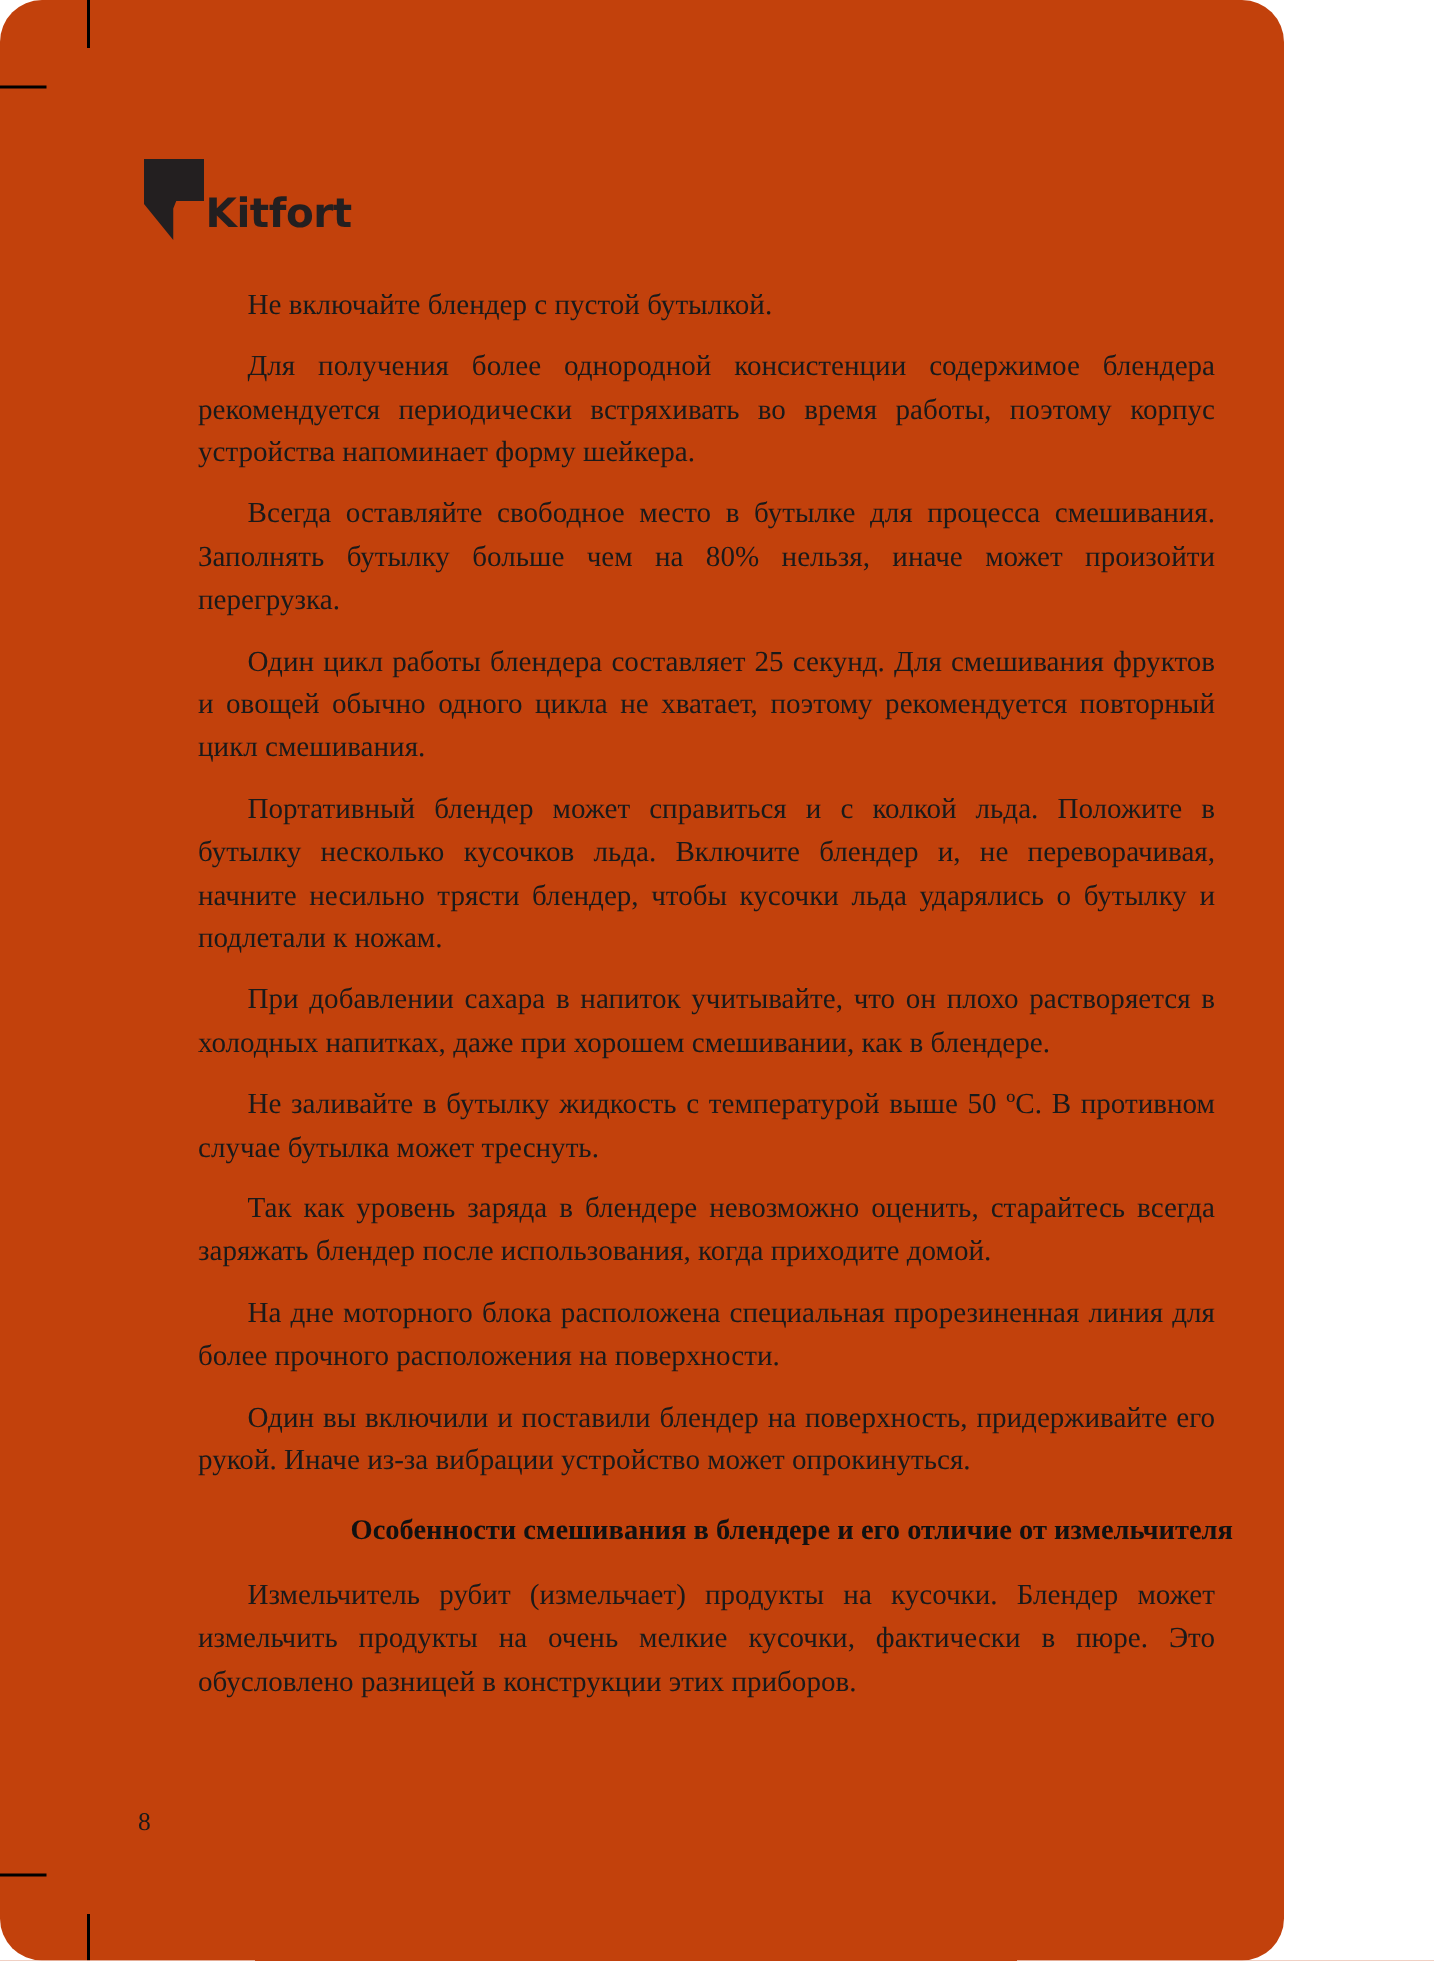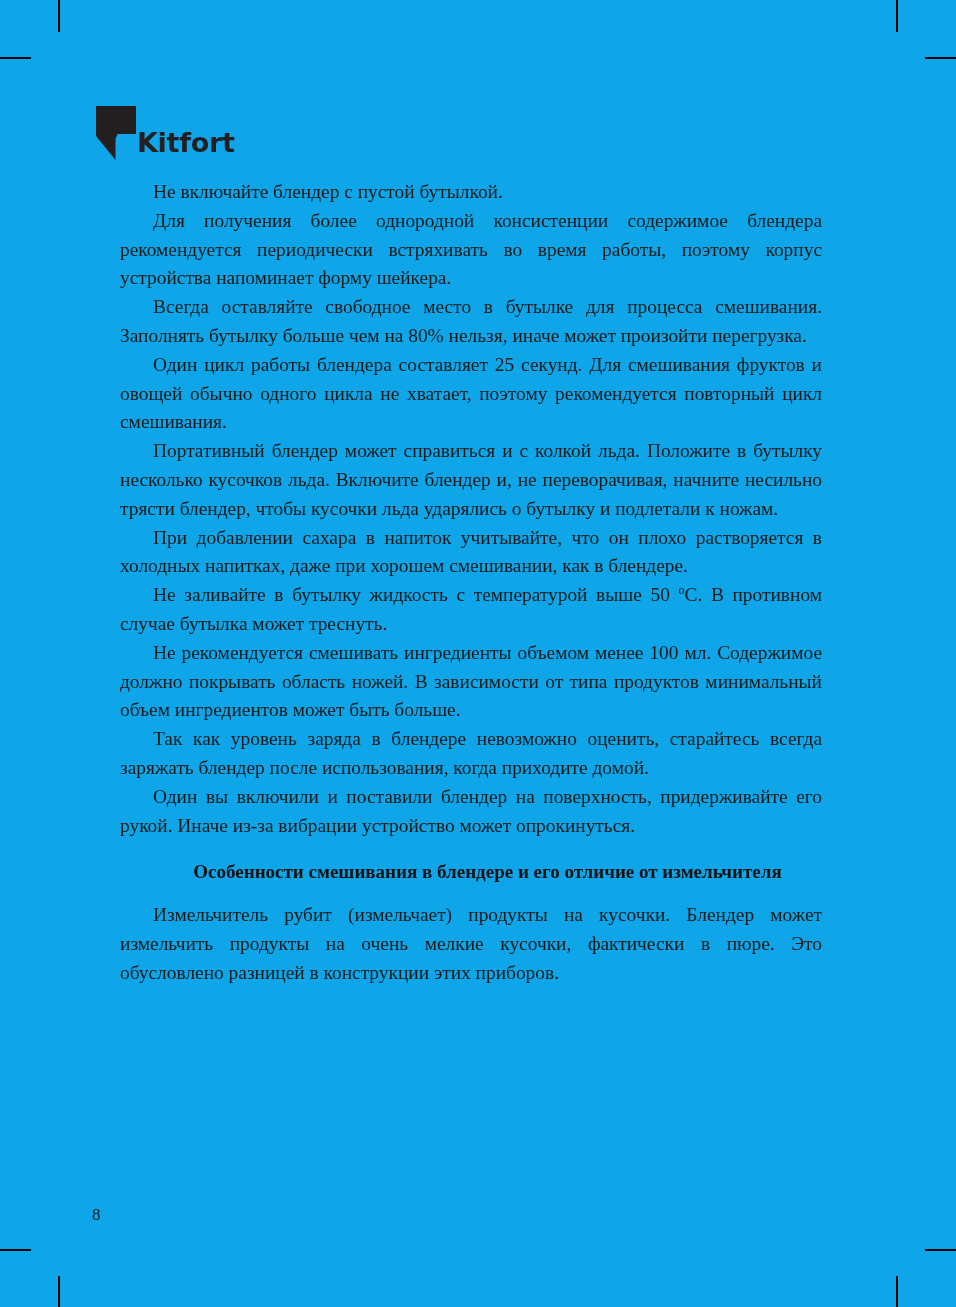--- a/index.html
+++ b/index.html
@@ -2,26 +2,27 @@
 <html><head>
 <meta charset="utf-8">
 <style>
   html, body {
     margin: 0;
     padding: 0;
     background: #ffffff;
   }
   .page {
     position: relative;
-    width: 956px;
+    width: 856px;
     height: 1307px;
-    background: #0ea5e9;
+    background: #c2410c;
     overflow: hidden;
     font-family: "Liberation Serif", "DejaVu Serif", serif;
     color: #1a1a1a;
+    border-radius: 28px;
   }
 
   
   .crop {
     position: absolute;
     background: #000000;
   }
   .crop.v { width: 2px; }
   .crop.h { height: 2px; }
 
@@ -61,36 +62,36 @@
   }
 
   
   .content {
     position: absolute;
     left: 120px;
     top: 178px;
     width: 702px;
   }
   p.para {
-    margin: 0;
+    margin: 12px;
     font-size: 19.4px;
     line-height: 28.8px;
     text-align: justify;
     text-indent: 33px;
     hyphens: manual;
     color: #1a1a1a;
   }
 
   h2.section-heading {
     margin: 18px 0 14px 0;
     font-size: 19px;
     line-height: 28.8px;
     font-weight: bold;
     text-indent: 33px;
-    text-align: center;
+    text-align: right;
     color: #111111;
   }
 
   b.inline-bold { font-weight: bold; }
 
   
   .page-number {
     position: absolute;
     left: 92px;
     top: 1205px;
@@ -122,22 +123,22 @@
 
   <div class="content">
 
     <p class="para">Не включайте блендер с пустой бутылкой.</p>
     <p class="para">Для получения более однородной консистенции содержимое блендера рекомендуется периодически встряхивать во время работы, поэтому корпус устройства напоминает форму шейкера.</p>
     <p class="para">Всегда оставляйте свободное место в бутылке для процесса смешивания. Заполнять бутылку больше чем на 80% нельзя, иначе может произойти перегрузка.</p>
     <p class="para">Один цикл работы блендера составляет 25 секунд. Для смешивания фруктов и овощей обычно одного цикла не хватает, поэтому рекомендуется повторный цикл смешивания.</p>
     <p class="para">Портативный блендер может справиться и с колкой льда. Положите в бутылку несколько кусочков льда. Включите блендер и, не переворачивая, начните несильно трясти блендер, чтобы кусочки льда ударялись о бутылку и подлетали к ножам.</p>
     <p class="para">При добавлении сахара в напиток учитывайте, что он плохо растворяется в холодных напитках, даже при хорошем смешивании, как в блендере.</p>
     <p class="para">Не заливайте в бутылку жидкость с температурой выше 50 ºС. В противном случае бутылка может треснуть.</p>
-    <p class="para">Не рекомендуется смешивать ингредиенты объемом менее 100 мл. Содержимое должно покрывать область ножей. В зависимости от типа продуктов минимальный объем ингредиентов может быть больше.</p>
     <p class="para">Так как уровень заряда в блендере невозможно оценить, старайтесь всегда заряжать блендер после использования, когда приходите домой.</p>
+    <p class="para">На дне моторного блока расположена специальная прорезиненная линия для более прочного расположения на поверхности.</p>
     <p class="para">Один вы включили и поставили блендер на поверхность, придерживайте его рукой. Иначе из-за вибрации устройство может опрокинуться.</p>
 
     <h2 class="section-heading">Особенности смешивания в блендере и его отличие от измельчителя</h2>
 
     <p class="para">Измельчитель рубит (измельчает) продукты на кусочки. Блендер может измельчить продукты на очень мелкие кусочки, фактически в пюре. Это обусловлено разницей в конструкции этих приборов.</p>
 
 
     <p class="para"></p>
 
   </div>

